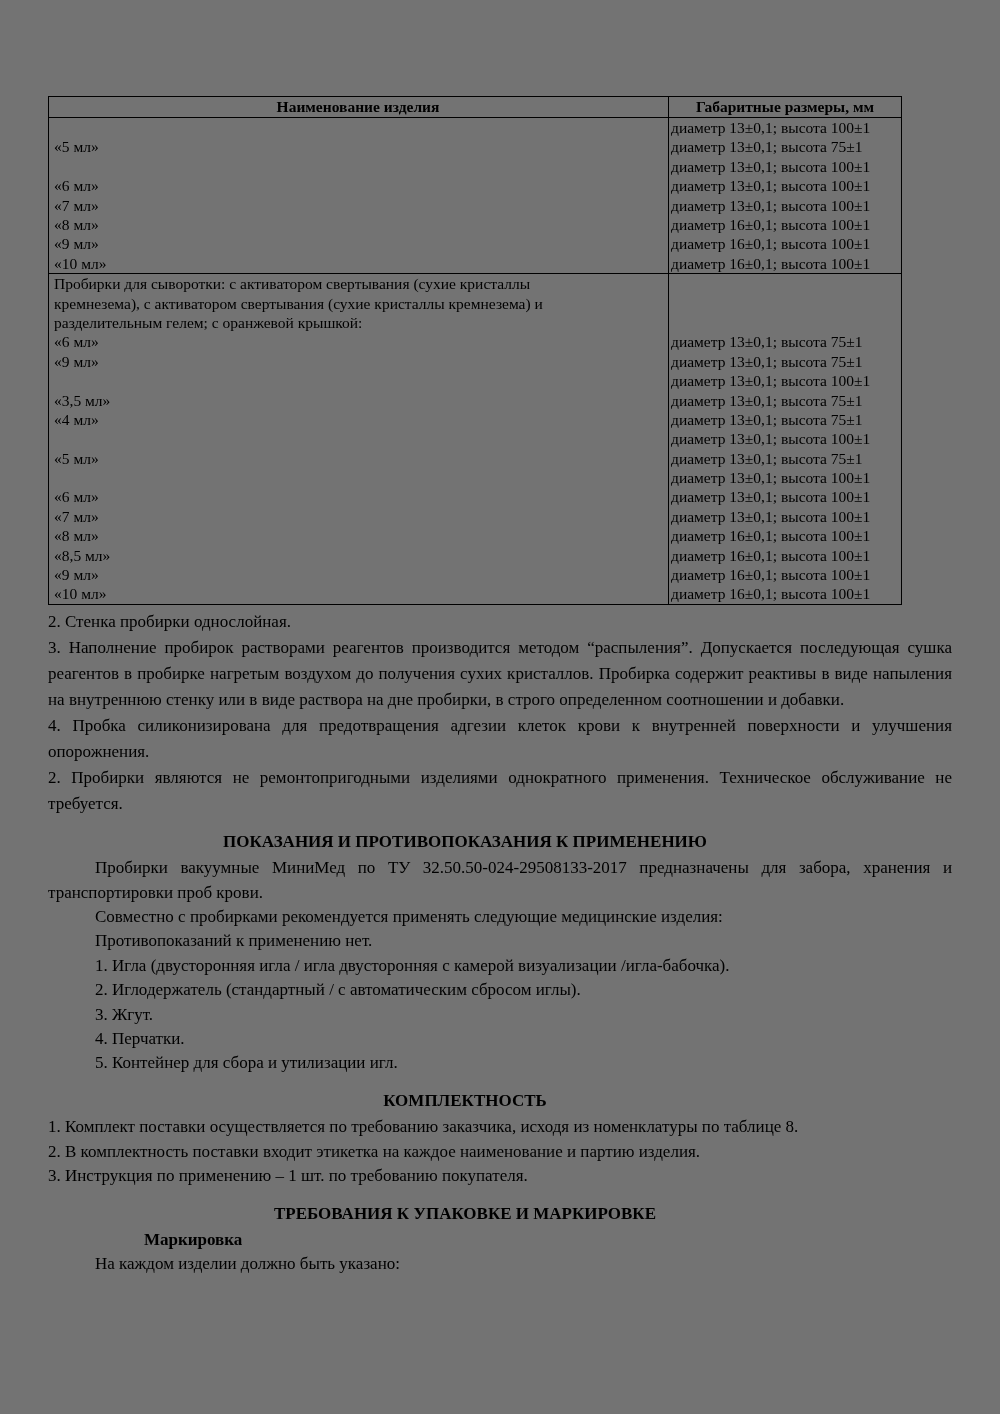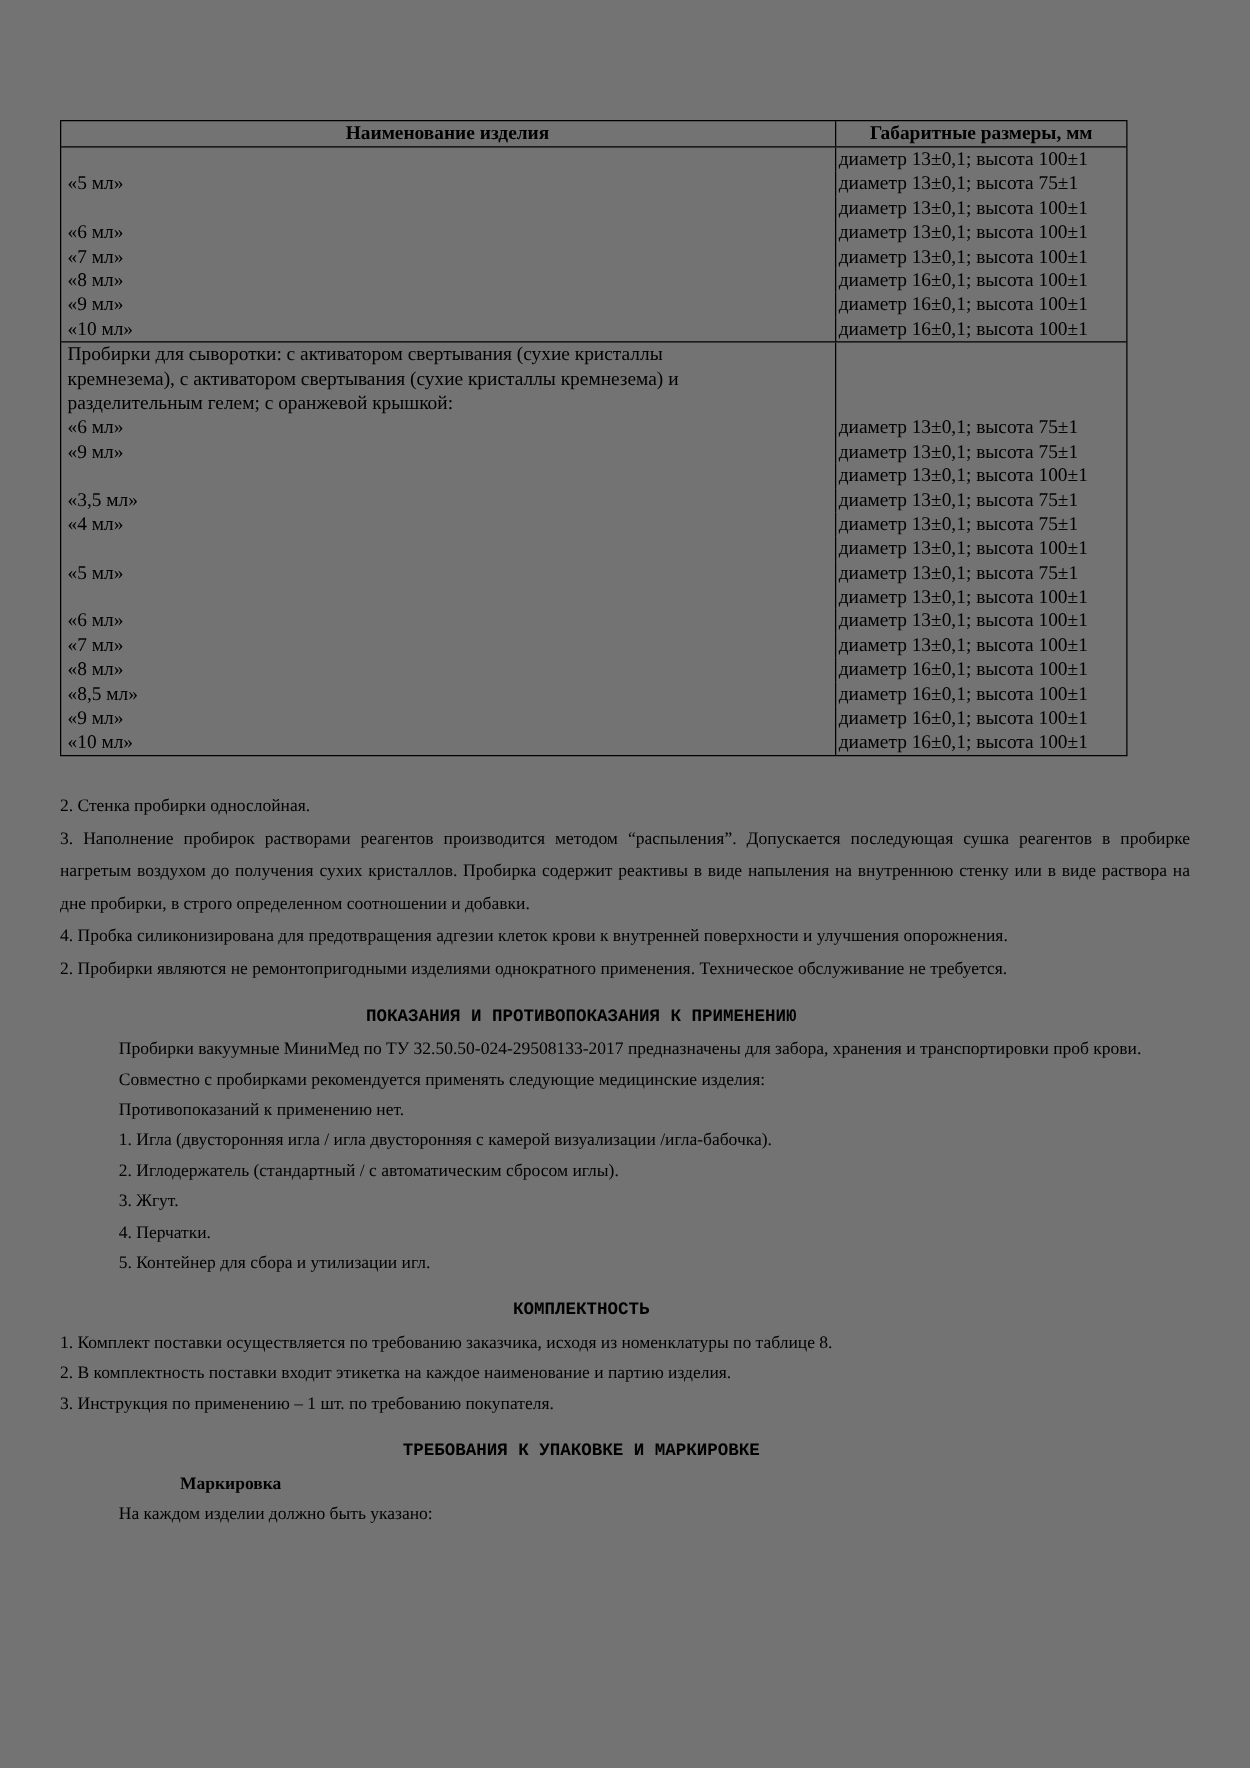--- a/index.html
+++ b/index.html
@@ -43,34 +43,33 @@
   .sep-top { border-top: 1px solid #000; }
   .b2-header {
     line-height: 19.4px;
     padding-right: 112px;   
     text-align: left;
   }
 
   
   .body-text {
     width: 904px;
-    margin-top: 28px;
-    font-size: 14px;
+    margin-top: 4px;
+    font-size: 17px;
     line-height: 26px;
   }
   .body-text p { margin: 0; }
   .just { text-align: justify; }
   .indent { text-indent: 47px; }
   .section { line-height: 24.4px; }
   .heading {
     font-weight: bold;
     text-align: center;
     padding-right: 70px;
     margin: 13px 0 2px 0 !important;
-    font-family: Liberation Mono, monospace;
   }
   .list-item { padding-left: 47px; }
   .sub-heading { font-weight: bold; text-indent: 96px; }
 </style>
 </head>
 <body>
 
 <div class="page">
 
   <div class="spec-table">

